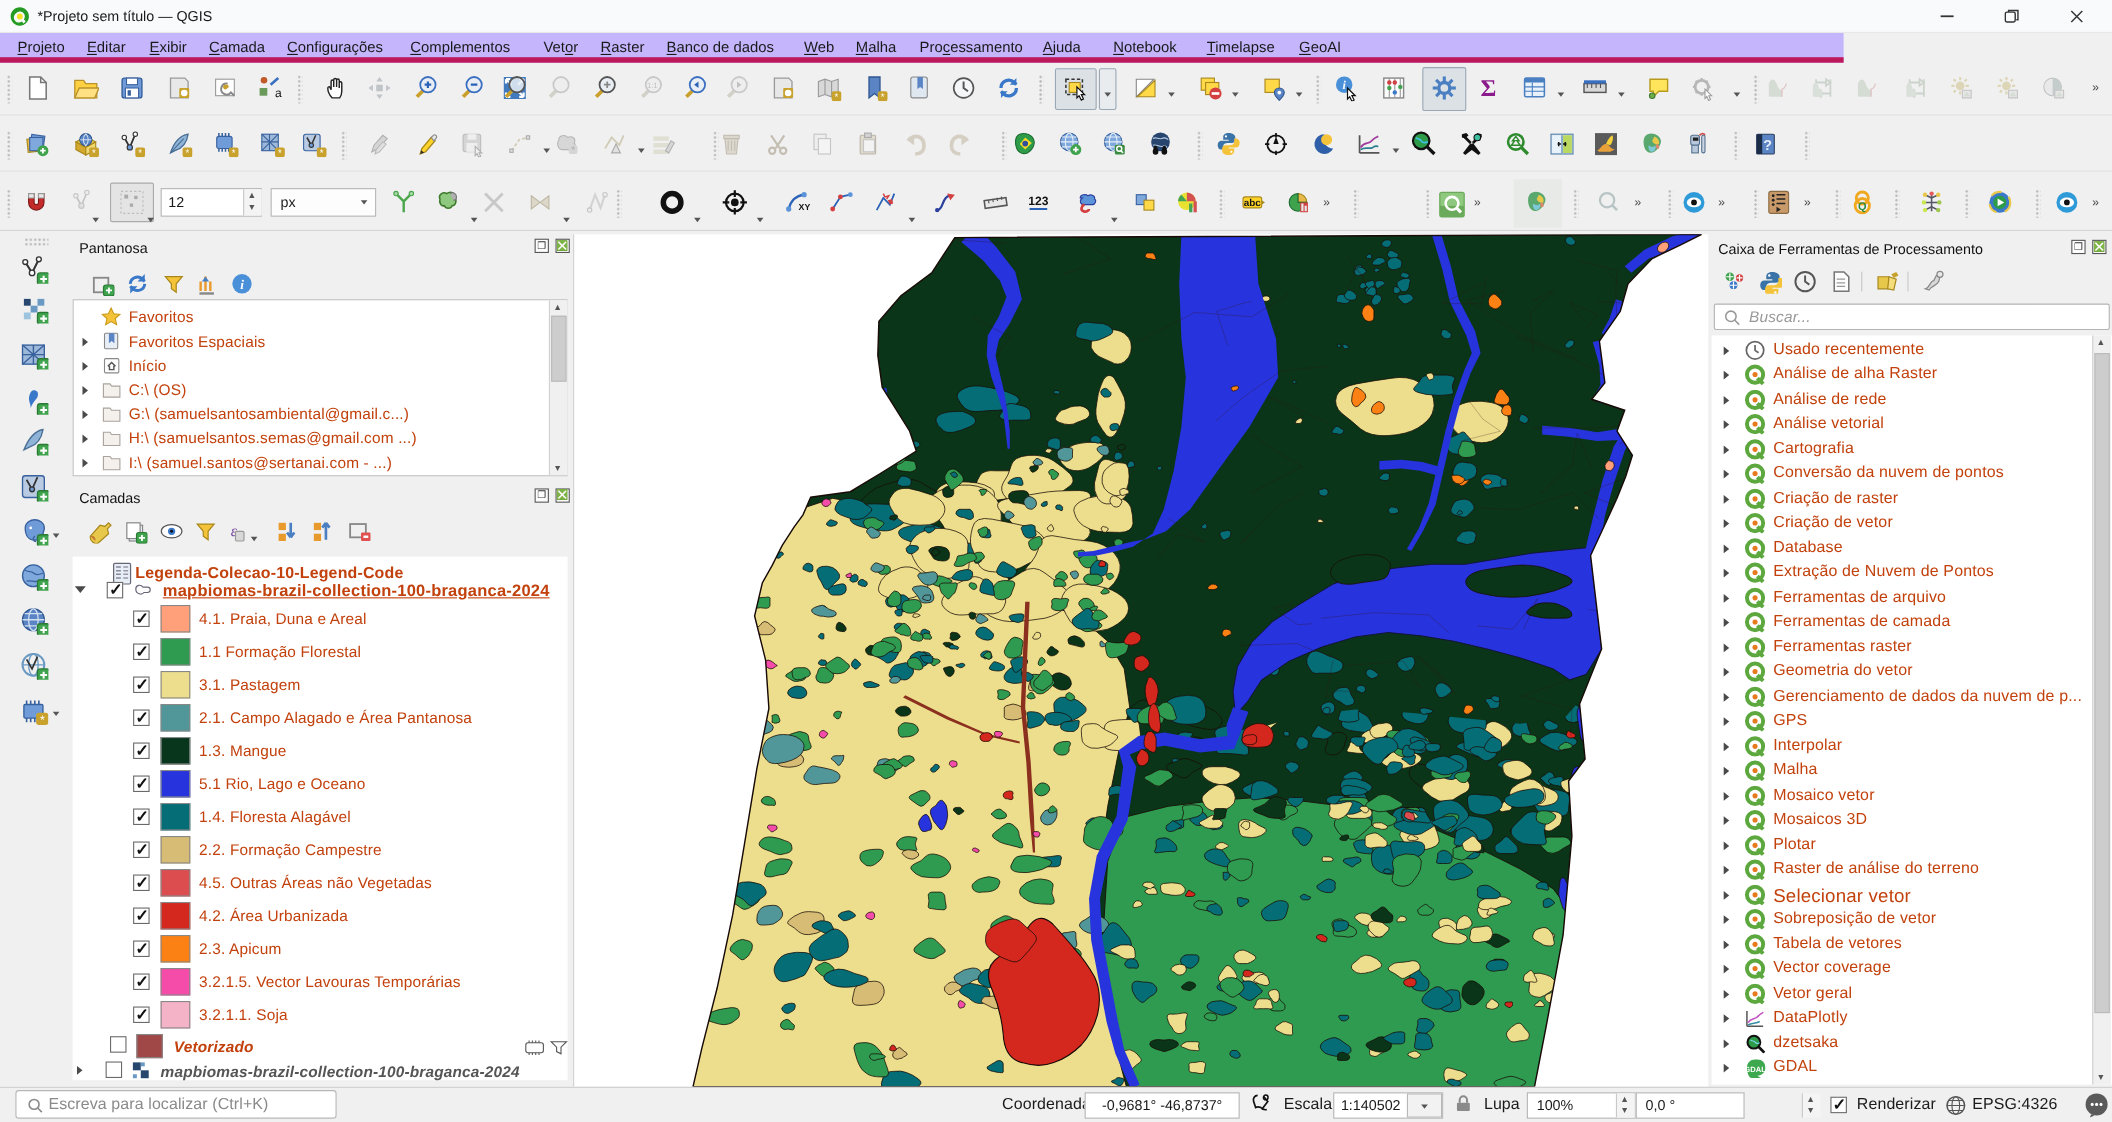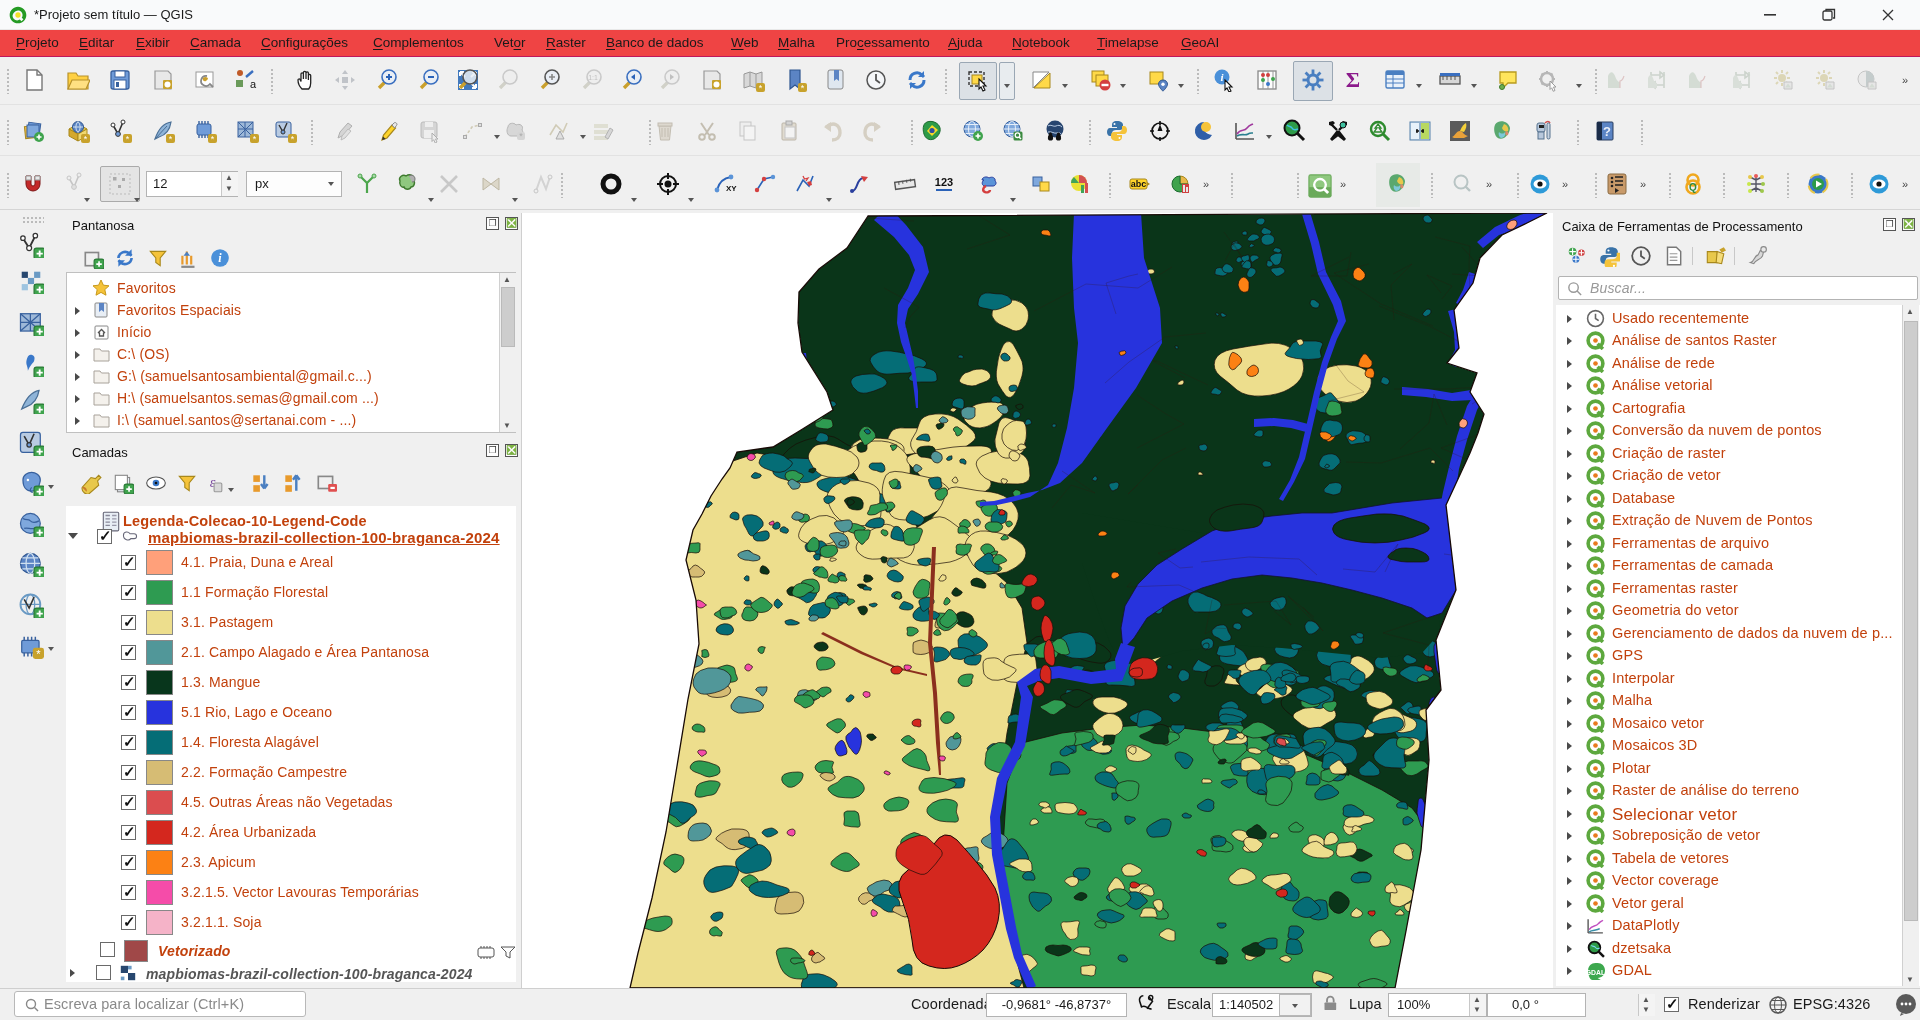--- a/index.html
+++ b/index.html
@@ -1,18 +1,18 @@
 <!DOCTYPE html>
 <html><head><meta charset="utf-8"><style>
 *{margin:0;padding:0;box-sizing:border-box}
 html,body{width:1920px;height:1020px;overflow:hidden;font-family:"Liberation Sans",sans-serif;background:#f0f0f0}
 .abs{position:absolute}
 #title{left:0;top:0;width:1920px;height:30px;background:#f9fafb;border-bottom:1px solid #e8e8e8}
 #title .t{position:absolute;left:34px;top:7px;font-size:13px;color:#1a1a1a}
-#menubar{left:0;top:30px;width:1920px;height:27px;background:#ef4444;border-bottom:1px solid #be185d}
+#menubar{left:0;top:30px;width:1676px;height:27px;background:#c4b5fd;border-bottom:5px solid #be185d}
 #menubar span{position:absolute;top:5px;font-size:13.5px;color:#1a1a1a}
 #tb{left:0;top:58px;width:1920px;height:155px;background:#f0f0f0}
 .sep{position:absolute;width:5px;height:26px;background:radial-gradient(circle,#bbb 1px,transparent 1.2px);background-size:4px 4px}
 .ic{position:absolute}
 .press{position:absolute;background:#dce1e6;border:1px solid #9aa7b4;border-radius:2px}
 .chev{position:absolute;font-size:11px;color:#444}
 .dd{position:absolute;width:0;height:0;border-left:3.5px solid transparent;border-right:3.5px solid transparent;border-top:4.5px solid #555}
 #sidebar{left:0;top:213px;width:60px;height:775px;background:#f0f0f0}
 .panel{position:absolute;background:#f0f0f0}
 .ptitle{position:absolute;font-size:13px;color:#111}
@@ -1723,21 +1723,21 @@
       <circle cx="9" cy="9" r="7.5" fill="none" stroke="#666" stroke-width="1.5"></circle>
       <path d="M9 4.5V9l3 2" fill="none" stroke="#666" stroke-width="1.5"></path>
     </svg>
 <div class="row" style="left:56px;top:97px;font-size:14.5px">Usado recentemente</div>
 <div class="tri" style="left:11px;top:124px;border-left-width:5px;border-top-width:4px;border-bottom-width:4px"></div>
 <svg class="ic" style="left:30px;top:118px" width="19" height="19" viewBox="0 0 18 18">
       <circle cx="9" cy="9" r="7" fill="none" stroke="#5da83e" stroke-width="3.4"></circle>
       <path d="M11 12l5 5" stroke="#5da83e" stroke-width="3.4"></path>
       <circle cx="9" cy="9" r="2.2" fill="#e87a1e"></circle>
     </svg>
-<div class="row" style="left:56px;top:119px;font-size:14.5px">Análise de santos Raster</div>
+<div class="row" style="left:56px;top:119px;font-size:14.5px">Análise de alha Raster</div>
 <div class="tri" style="left:11px;top:147px;border-left-width:5px;border-top-width:4px;border-bottom-width:4px"></div>
 <svg class="ic" style="left:30px;top:141px" width="19" height="19" viewBox="0 0 18 18">
       <circle cx="9" cy="9" r="7" fill="none" stroke="#5da83e" stroke-width="3.4"></circle>
       <path d="M11 12l5 5" stroke="#5da83e" stroke-width="3.4"></path>
       <circle cx="9" cy="9" r="2.2" fill="#e87a1e"></circle>
     </svg>
 <div class="row" style="left:56px;top:142px;font-size:14.5px">Análise de rede</div>
 <div class="tri" style="left:11px;top:169px;border-left-width:5px;border-top-width:4px;border-bottom-width:4px"></div>
 <svg class="ic" style="left:30px;top:163px" width="19" height="19" viewBox="0 0 18 18">
       <circle cx="9" cy="9" r="7" fill="none" stroke="#5da83e" stroke-width="3.4"></circle>
@@ -1954,21 +1954,21 @@
       <rect x="3" y="9" width="14" height="9" rx="1" fill="#8a8a8a"></rect>
       <path d="M6 9V6a4 4 0 0 1 8 0v3" fill="none" stroke="#8a8a8a" stroke-width="2.2"></path>
     </svg>
 <div class="lbl" style="left:1349px">Lupa</div>
 <div class="inbox" style="left:1388px;top:4px;width:99px;height:24px;padding:3px 8px">100%</div>
 <div class="spin" style="left:1469px;top:5px;height:22px">
       <div class="arr" style="top:1px">▲</div>
       <div class="arr" style="top:11px">▼</div>
     </div>
 <div class="lbl" style="left:1497px">Criação</div>
-<div class="inbox" style="left:1487px;top:4px;width:99px;height:24px;padding:3px 24px">0,0 °</div>
+<div class="inbox" style="left:1487px;top:4px;width:99px;height:24px;padding:3px 8px">0,0 °</div>
 <div class="spin" style="left:1638px;top:5px;height:22px">
       <div class="arr" style="top:1px">▲</div>
       <div class="arr" style="top:11px">▼</div>
     </div>
 <div class="cb c" style="left:1664px;top:8px"></div>
 <div class="lbl" style="left:1688px">Renderizar</div>
 <svg class="ic" style="left:1768px;top:6px" width="20" height="20" viewBox="0 0 20 20">
       <circle cx="10" cy="10" r="8" fill="none" stroke="#555" stroke-width="1.4"></circle>
       <ellipse cx="10" cy="10" rx="3.5" ry="8" fill="none" stroke="#555"></ellipse>
       <path d="M2 10h16M3.5 5.5h13M3.5 14.5h13" stroke="#555"></path>

